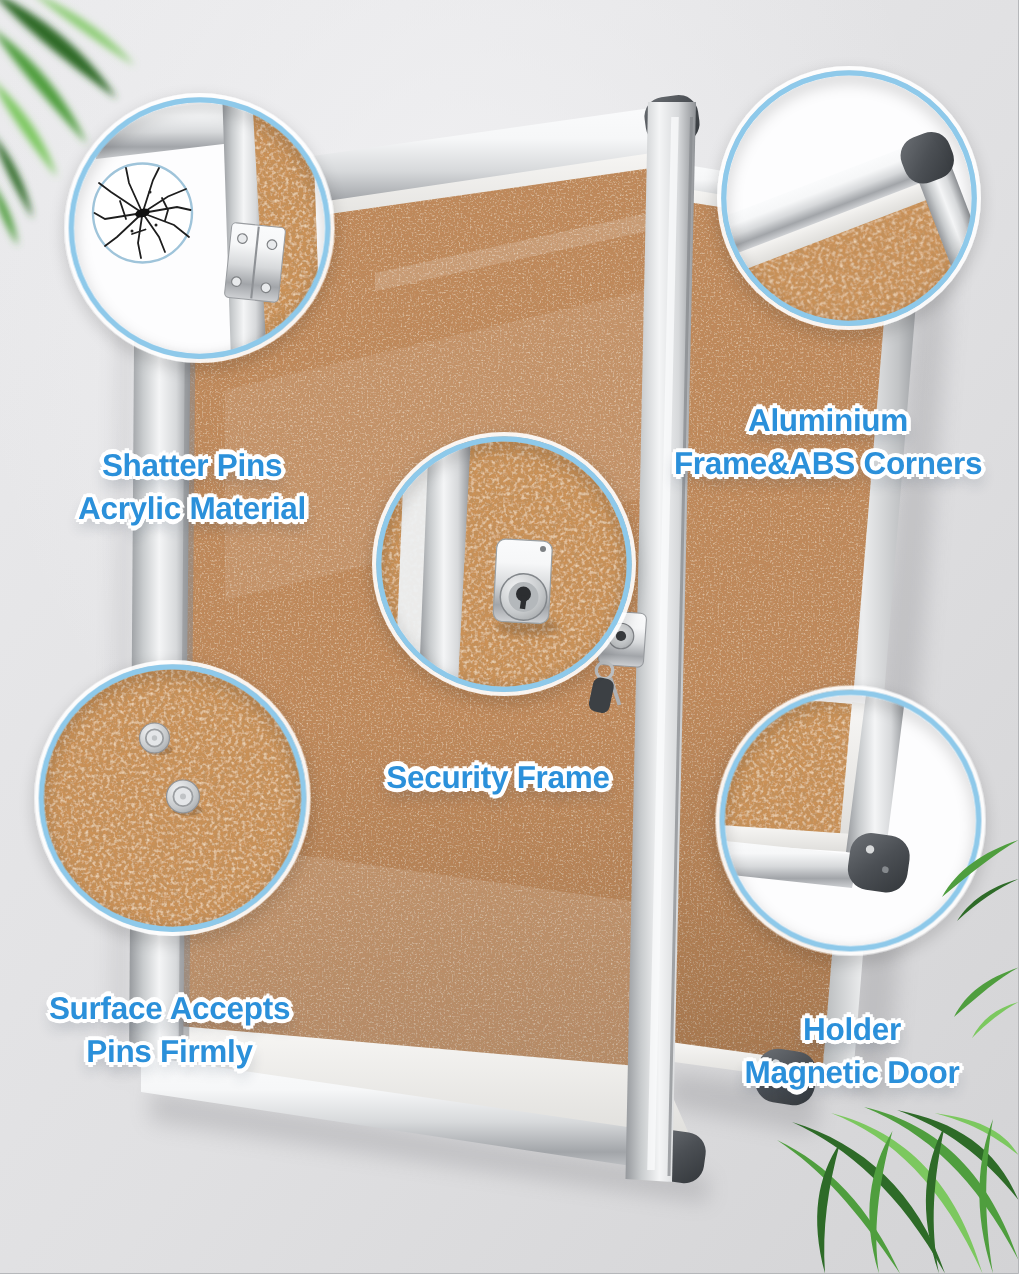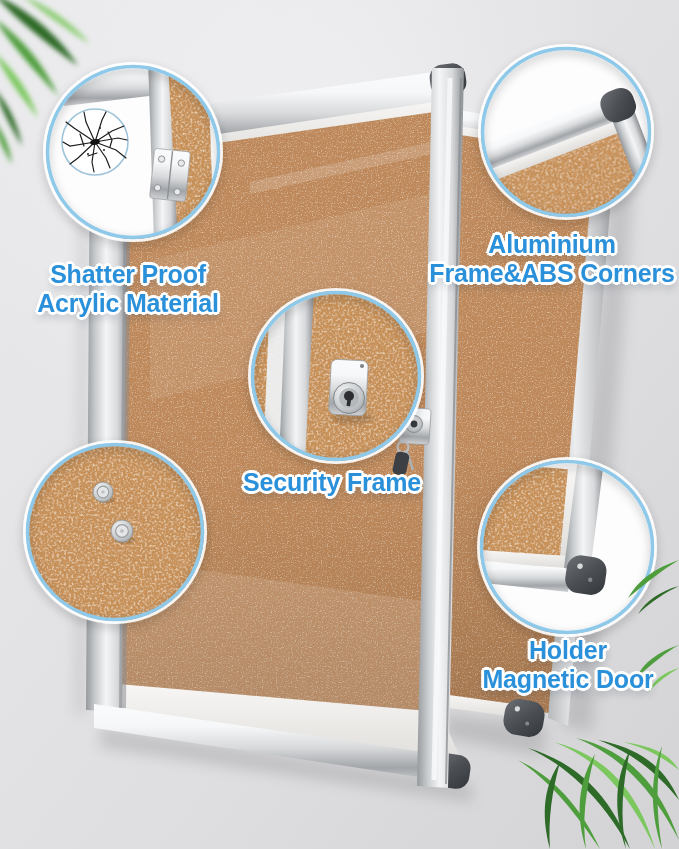--- a/index.html
+++ b/index.html
@@ -7,30 +7,31 @@
     position:relative; width:679px; height:849px; overflow:hidden;
     font-family:"Liberation Sans", sans-serif;
     background:#e4e4e6;
   }
   .stage svg.scene { position:absolute; left:0; top:0; }
   .callout-label {
     position:absolute;
     transform:translateX(-50%);
     text-align:center;
     font-weight:bold;
-    font-size:25px;
+    font-size:21px;
     line-height:29px;
     letter-spacing:-0.2px;
     white-space:nowrap;
     color:var(--label-text,#2b90da);
     text-shadow:
       -2px -2px 0 #fff, 0 -3px 0 #fff, 2px -2px 0 #fff, 3px 0 0 #fff,
       2px 2px 0 #fff, 0 3px 0 #fff, -2px 2px 0 #fff, -3px 0 0 #fff,
       -1px -1px 0 #fff, 1px 1px 0 #fff, 1px -1px 0 #fff, -1px 1px 0 #fff,
       0 6px 9px rgba(40,60,80,0.32);
+    margin-top: 36px;
   }
 </style>
 </head>
 <body>
 
 <div class="stage">
 
 <svg class="scene" width="679" height="849" viewBox="0 0 679 849">
   <defs>
     <linearGradient id="wallGrad" x1="0" y1="0" x2="1" y2="1">
@@ -356,32 +357,36 @@
     <path d="M679,800 C655,770 630,752 598,740 C638,748 664,765 679,800 Z" style="fill:var(--leaf-dark,#2e6b28)"></path>
     <path d="M679,770 C660,755 645,748 623,742 C650,746 668,752 679,770 Z" style="fill:var(--leaf-light,#7cc85f)"></path>
     <path d="M560,762 C552,792 548,818 550,849 C540,812 545,784 560,762 Z" style="fill:var(--leaf-dark,#2e6b28)"></path>
     <path d="M595,754 C585,792 582,822 586,849 C574,810 580,779 595,754 Z" style="fill:var(--leaf-mid,#4f9e3e)"></path>
     <path d="M630,750 C622,787 620,817 626,849 C612,808 616,776 630,750 Z" style="fill:var(--leaf-dark,#2e6b28)"></path>
     <path d="M662,746 C656,780 656,812 662,849 C648,806 652,772 662,746 Z" style="fill:var(--leaf-mid,#4f9e3e)"></path>
   </g>
 </svg>
 
 <div class="callout-label" style="left:128px; top:260px;">
-  <div>Shatter Proof</div>
+  <div>Shatter Pins</div>
   <div>Acrylic Material</div>
 </div>
 
 <div class="callout-label" style="left:552px; top:230px;">
   <div>Aluminium</div>
   <div>Frame&amp;ABS Corners</div>
 </div>
 
 <div class="callout-label" style="left:332px; top:468px;">
   <div>Security Frame</div>
 </div>
 
+<div class="callout-label" style="left:113px; top:622px;">
+  <div>Surface Accepts</div>
+  <div>Pins Firmly</div>
+</div>
 
 <div class="callout-label" style="left:568px; top:636px;">
   <div>Holder</div>
   <div>Magnetic Door</div>
 </div>
 
 </div>
 
 </body></html>

